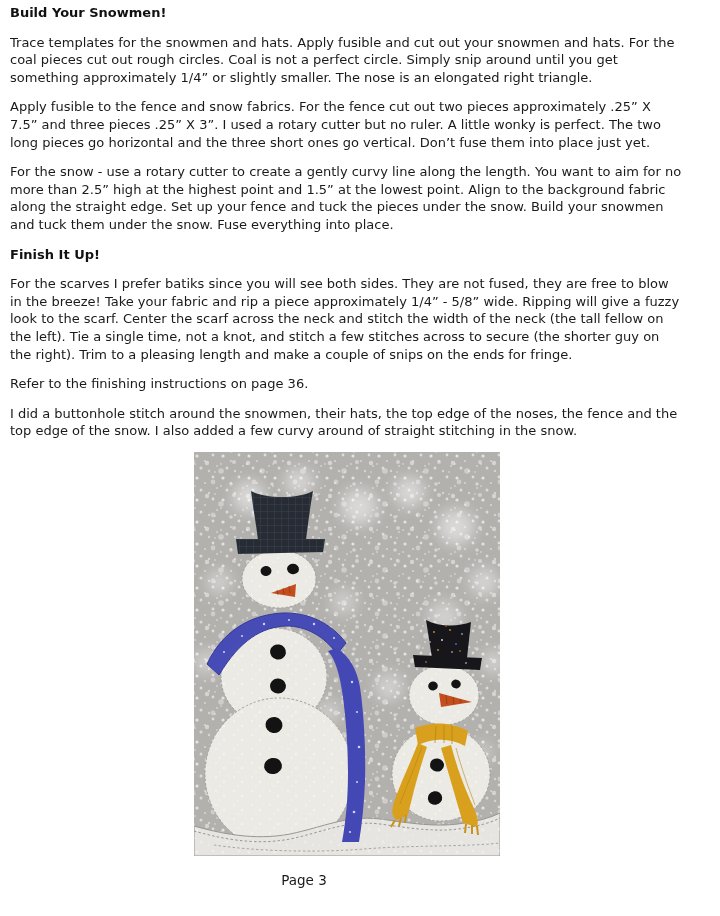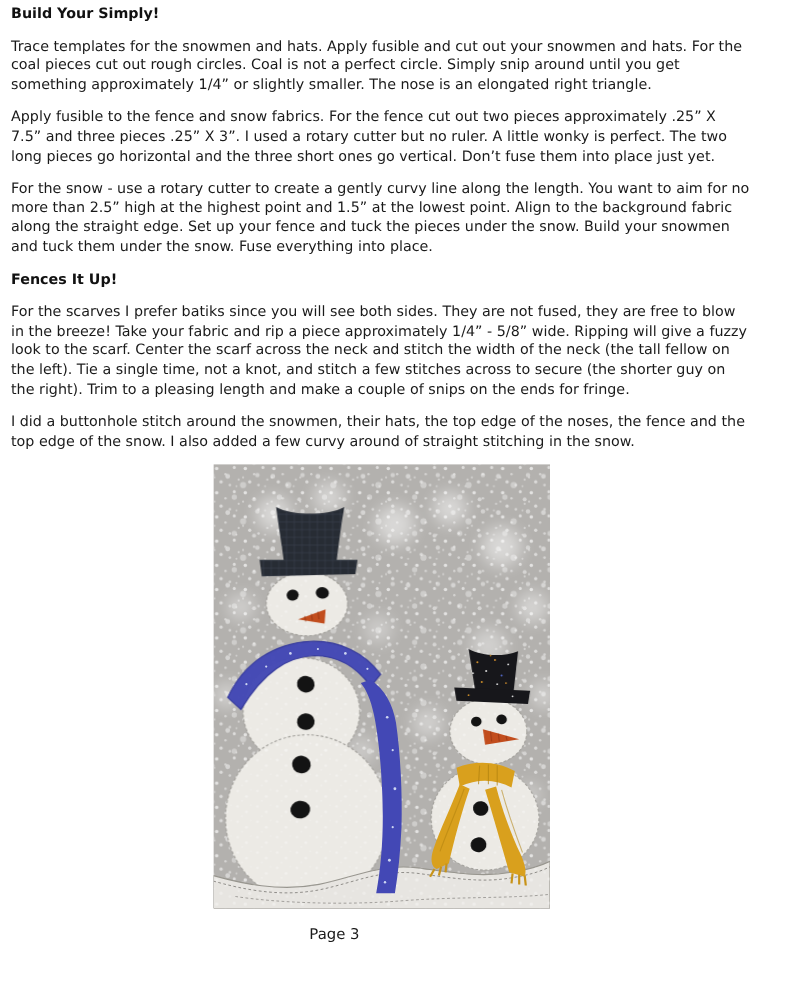--- a/index.html
+++ b/index.html
@@ -17,28 +17,29 @@
     font-size:13.5px;color:#1a1a1a;text-align:center;margin-top:16px;width:608px;
   }
   .body-shape{stroke:#a3a19c;stroke-width:1;stroke-dasharray:2.5,1.8;}
   .stitch{fill:none;stroke:#8f8d89;stroke-width:.9;stroke-dasharray:2.5,2.2;}
 </style>
 </head>
 <body>
 
 <div class="doc">
 
-  <h2>Build Your Simply!</h2>
+  <h2>Build Your Snowmen!</h2>
   <p>Trace templates for the snowmen and hats. Apply fusible and cut out your snowmen and hats. For the coal pieces cut out rough circles. Coal is not a perfect circle. Simply snip around until you get something approximately 1/4” or slightly smaller. The nose is an elongated right triangle.</p>
 
   <p>Apply fusible to the fence and snow fabrics. For the fence cut out two pieces approximately .25” X 7.5” and three pieces .25” X 3”. I used a rotary cutter but no ruler. A little wonky is perfect. The two long pieces go horizontal and the three short ones go vertical. Don’t fuse them into place just yet.</p>
   <p>For the snow - use a rotary cutter to create a gently curvy line along the length. You want to aim for no more than 2.5” high at the highest point and 1.5” at the lowest point. Align to the background fabric along the straight edge. Set up your fence and tuck the pieces under the snow. Build your snowmen and tuck them under the snow. Fuse everything into place.</p>
 
-  <h2>Fences It Up!</h2>
+  <h2>Finish It Up!</h2>
   <p>For the scarves I prefer batiks since you will see both sides. They are not fused, they are free to blow in the breeze! Take your fabric and rip a piece approximately 1/4” - 5/8” wide. Ripping will give a fuzzy look to the scarf. Center the scarf across the neck and stitch the width of the neck (the tall fellow on the left). Tie a single time, not a knot, and stitch a few stitches across to secure (the shorter guy on the right). Trim to a pleasing length and make a couple of snips on the ends for fringe.</p>
+  <p>Refer to the finishing instructions on page 36.</p>
   <p>I did a buttonhole stitch around the snowmen, their hats, the top edge of the noses, the fence and the top edge of the snow. I also added a few curvy around of straight stitching in the snow.</p>
 
   <figure class="photo">
     <svg width="306" height="404" viewBox="0 0 306 404" xmlns="http://www.w3.org/2000/svg">
       <defs>
         <filter id="blur">
             <feGaussianBlur stdDeviation="7"></feGaussianBlur>
           </filter>
         <pattern id="speck" width="26" height="22" patternUnits="userSpaceOnUse">
           <circle cx="3" cy="4" r="1.6" fill="#ffffff" opacity=".85"></circle>

